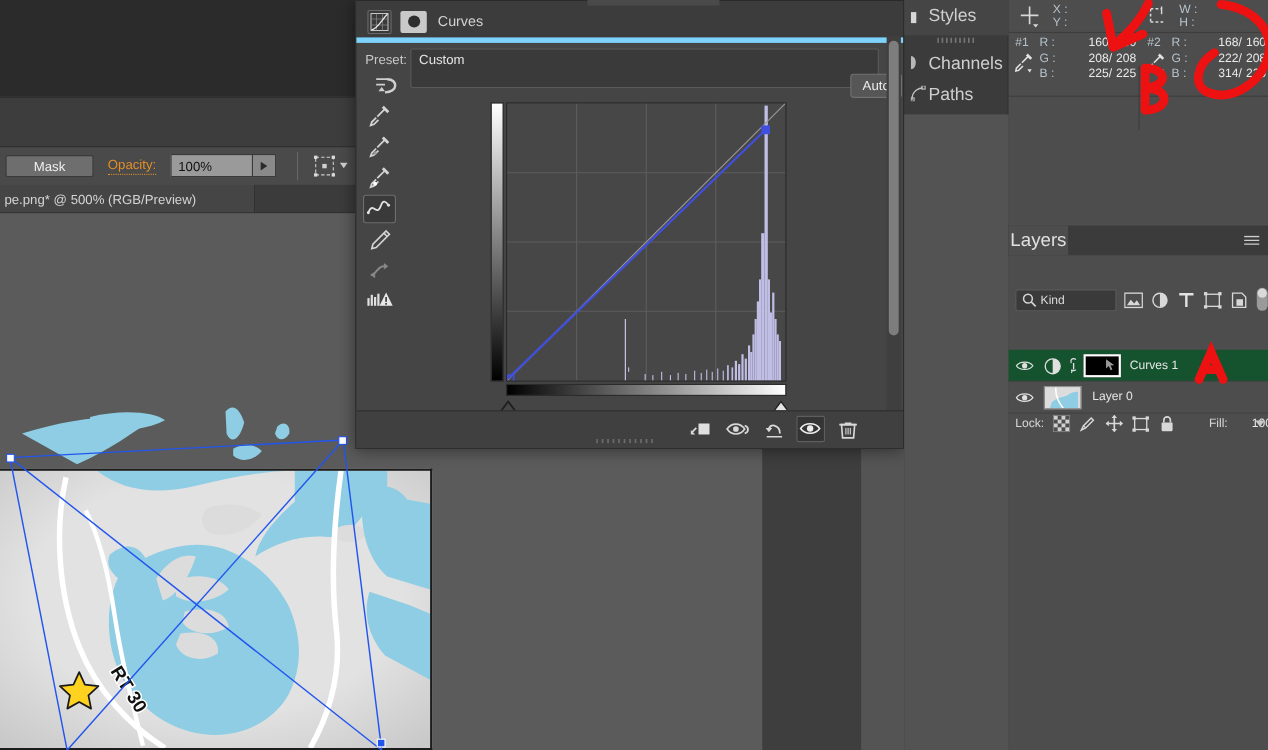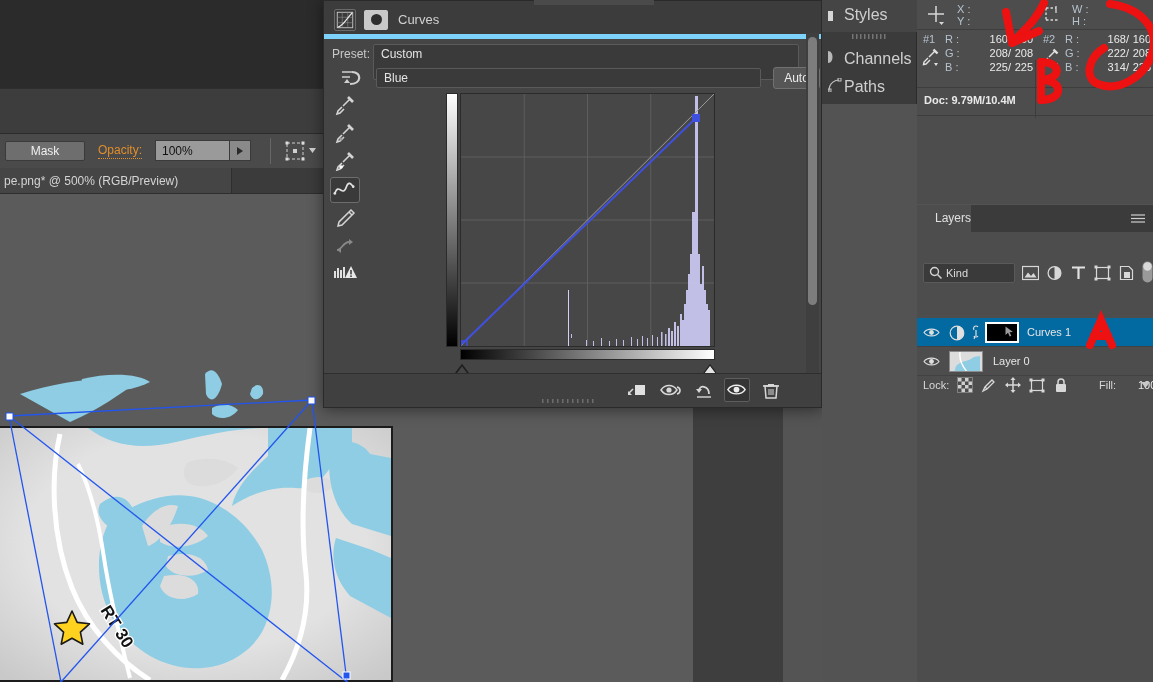--- a/index.html
+++ b/index.html
@@ -170,21 +170,21 @@
 
   .lbl { color:#b6c2cc; font-size:11px; font-family:"Liberation Sans", sans-serif; }
   .val { color:#eaeaea; font-size:11px; }
   .mono-r { text-align:right; }
 
   
   #layers-panel { left:0; top:205px; width:236px; height:477px; background:#4d4d4d; }
   #layers-tabbar { left:0; top:0; width:236px; height:27px; background:#3b3b3b; }
   #layers-tab {
     left:0; top:0; width:54px; height:27px; background:#4d4d4d;
-    color:#e0e0e0; font-size:12px; line-height:27px; text-align:right;
+    color:#e0e0e0; font-size:17px; line-height:27px; text-align:center;
   }
   #layers-menu { left:214px; top:9px; width:14px; height:10px; }
   #filter-row { left:0; top:27px; width:236px; height:28px; }
   #kind-select {
     left:6px; top:31px; width:92px; height:20px;
     background:#3a3a3a; border:1px solid #5a5a5a; border-radius:2px;
     color:#dcdcdc; font-size:11px; line-height:18px; padding-left:22px;
   }
   .fico { position:absolute; top:33px; width:17px; height:16px; }
   #blend-row { left:0; top:57px; width:236px; height:27px; }
@@ -195,21 +195,21 @@
   }
   #opacity-lbl { left:172px; top:63px; color:#d8d8d8; font-size:11px; }
   #opacity-val { left:220px; top:63px; color:#e8e8e8; font-size:11px; }
   #lock-row { left:0; top:84px; width:236px; height:27px; }
   #lock-lbl { left:6px; top:90px; color:#d8d8d8; font-size:11px; }
   .lock-ico { position:absolute; top:88px; width:16px; height:16px; }
   #fill-lbl { left:182px; top:90px; color:#d8d8d8; font-size:11px; }
   #fill-val { left:221px; top:90px; color:#e8e8e8; font-size:11px; }
 
   .layer-row { position:absolute; left:0; width:236px; height:29px; border-bottom:1px solid #424242; }
-  .layer-row.sel { background:#0369a1; }
+  .layer-row.sel { background:#14532d; }
   .layer-row.unsel { background:#4d4d4d; }
   .eye-cell { position:absolute; left:0; top:0; width:28px; height:28px; }
   .layer-name { position:absolute; color:#e6e6e6; font-size:11px; top:8px; }
 
   
   #annots { left:0; top:0; width:1153px; height:682px; pointer-events:none; }
 </style>
 </head>
 <body>
 
@@ -322,21 +322,20 @@
       </div>
 
       <div class="abs cv-row-label nosel" id="preset-label">Preset:</div>
       <div class="abs select nosel" id="preset-select">Custom</div>
 
       <svg class="abs" id="chan-icon" viewBox="0 0 30 20">
         <path d="M6 4 H17 M6 9 H14" stroke="#d0d0d0" stroke-width="1.6"></path>
         <path d="M11 11 L8 15 L14 15 Z" fill="#d0d0d0"></path>
         <path d="M16 4 C 26 4, 26 16, 14 16" stroke="#d0d0d0" stroke-width="2.2" fill="none"></path>
       </svg>
-      <div class="abs select nosel" id="channel-select">Blue</div>
       <div class="abs nosel" id="auto-btn">Auto</div>
 
       <div class="abs" id="cv-tools">
         <div class="cv-tool">
           <svg viewBox="0 0 30 26">
               <g stroke="#d4d4d4" stroke-width="1.6" fill="none">
             <path d="M20 6 L13 13"></path>
                 <path d="M12 14 L8 18 L7 21 L10 20 L14 16"></path>
             <path d="M18 4 L23 9" stroke-width="2.6"></path>
               </g>
@@ -614,23 +613,20 @@
         <div class="abs lbl nosel" style="left:148px;top:17px">G :</div>
         <div class="abs lbl nosel" style="left:148px;top:31px">B :</div>
         <div class="abs val mono-r nosel" style="left:166px;top:3px;width:46px">168/</div>
         <div class="abs val mono-r nosel" style="left:166px;top:17px;width:46px">222/</div>
         <div class="abs val mono-r nosel" style="left:166px;top:31px;width:46px">314/</div>
         <div class="abs val mono-r nosel" style="left:210px;top:3px;width:24px">160</div>
         <div class="abs val mono-r nosel" style="left:210px;top:17px;width:24px">208</div>
         <div class="abs val mono-r nosel" style="left:210px;top:31px;width:24px">225</div>
       </div>
 
-      <div class="abs" id="info-doc">
-        <div class="abs nosel" style="left:7px;top:6px;color:#eaeaea;font-size:11px;font-weight:bold">Doc: 9.79M/10.4M</div>
-      </div>
 
     </div>
 
     <div class="abs" id="layers-panel">
       <div class="abs" id="layers-tabbar">
         <div class="abs nosel" id="layers-tab">Layers</div>
         <svg class="abs" id="layers-menu" viewBox="0 0 14 10">
           <g stroke="#cfcfcf" stroke-width="1.2">
               <path d="M0 1 H14"></path>
               <path d="M0 4.5 H14"></path>

